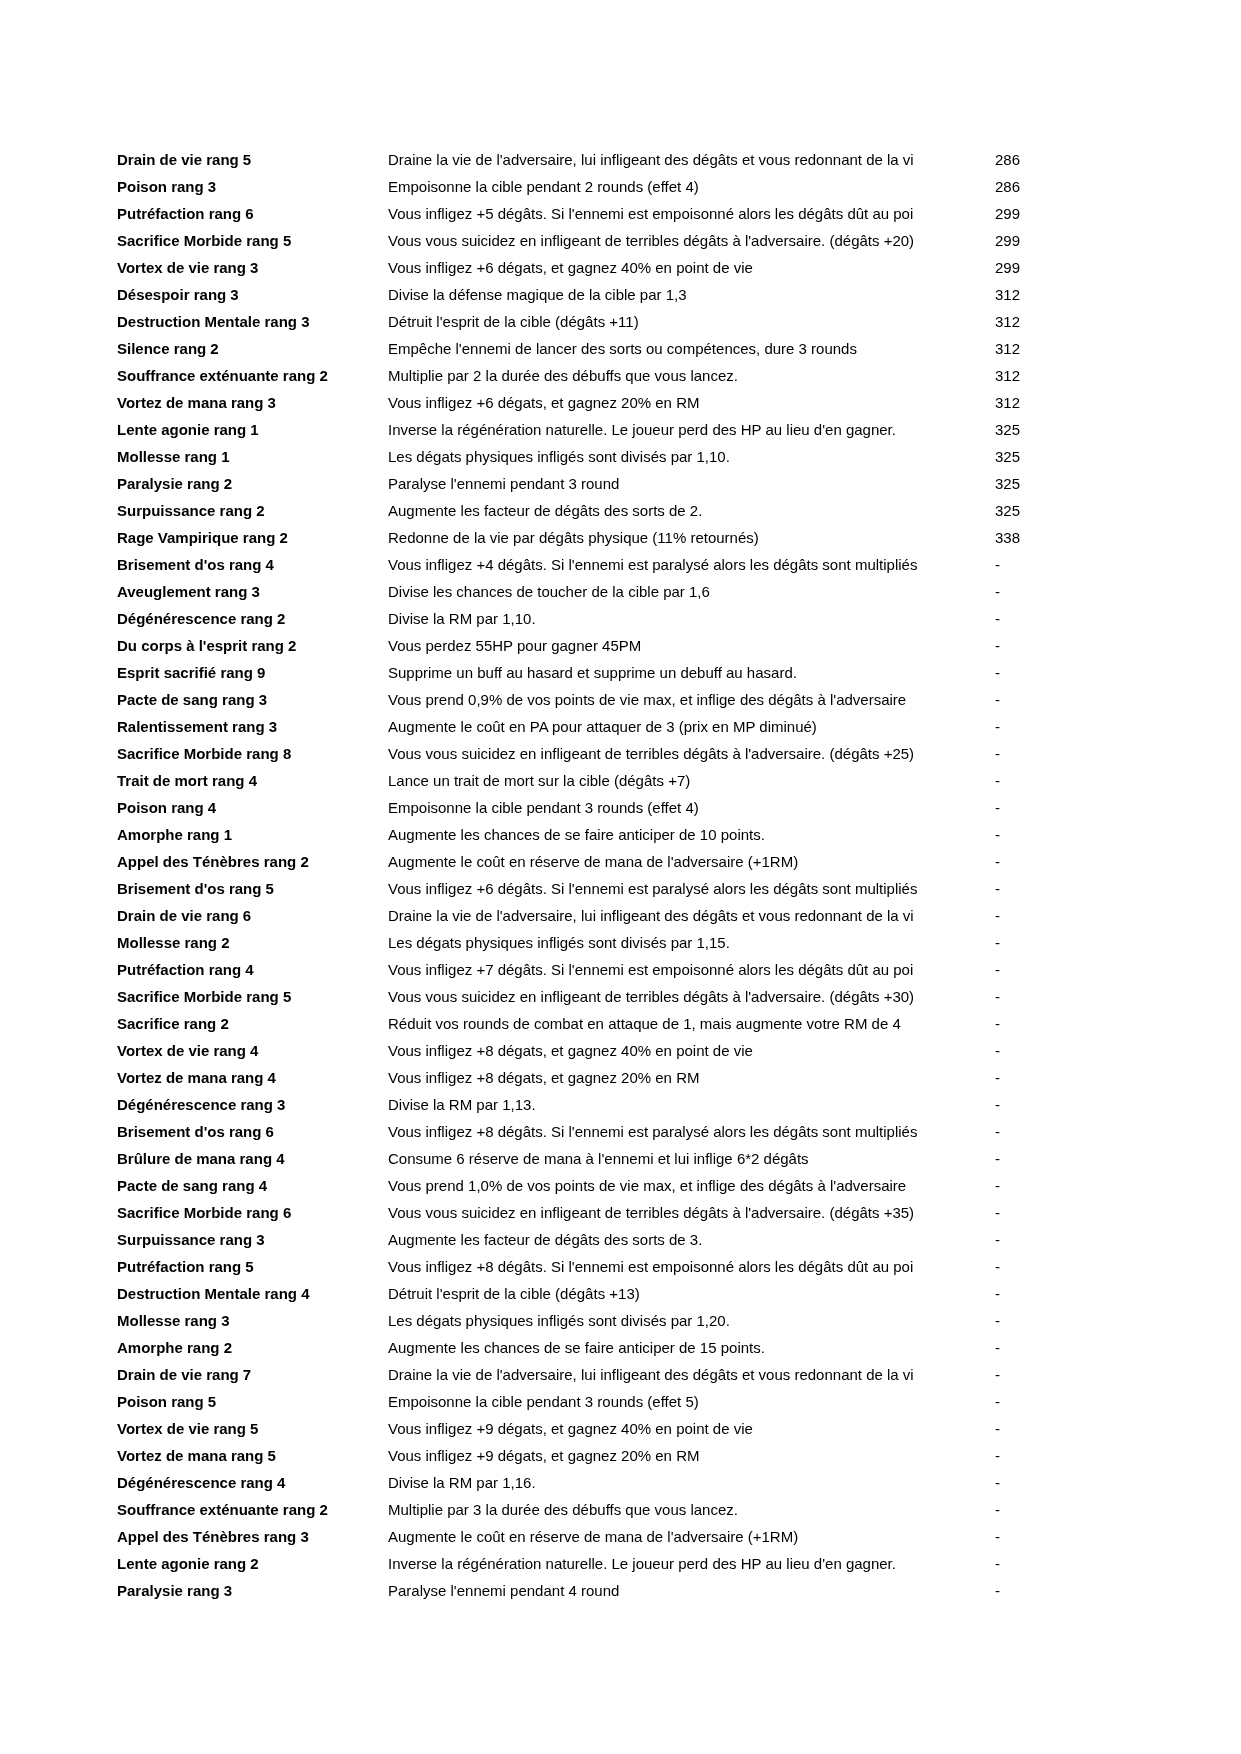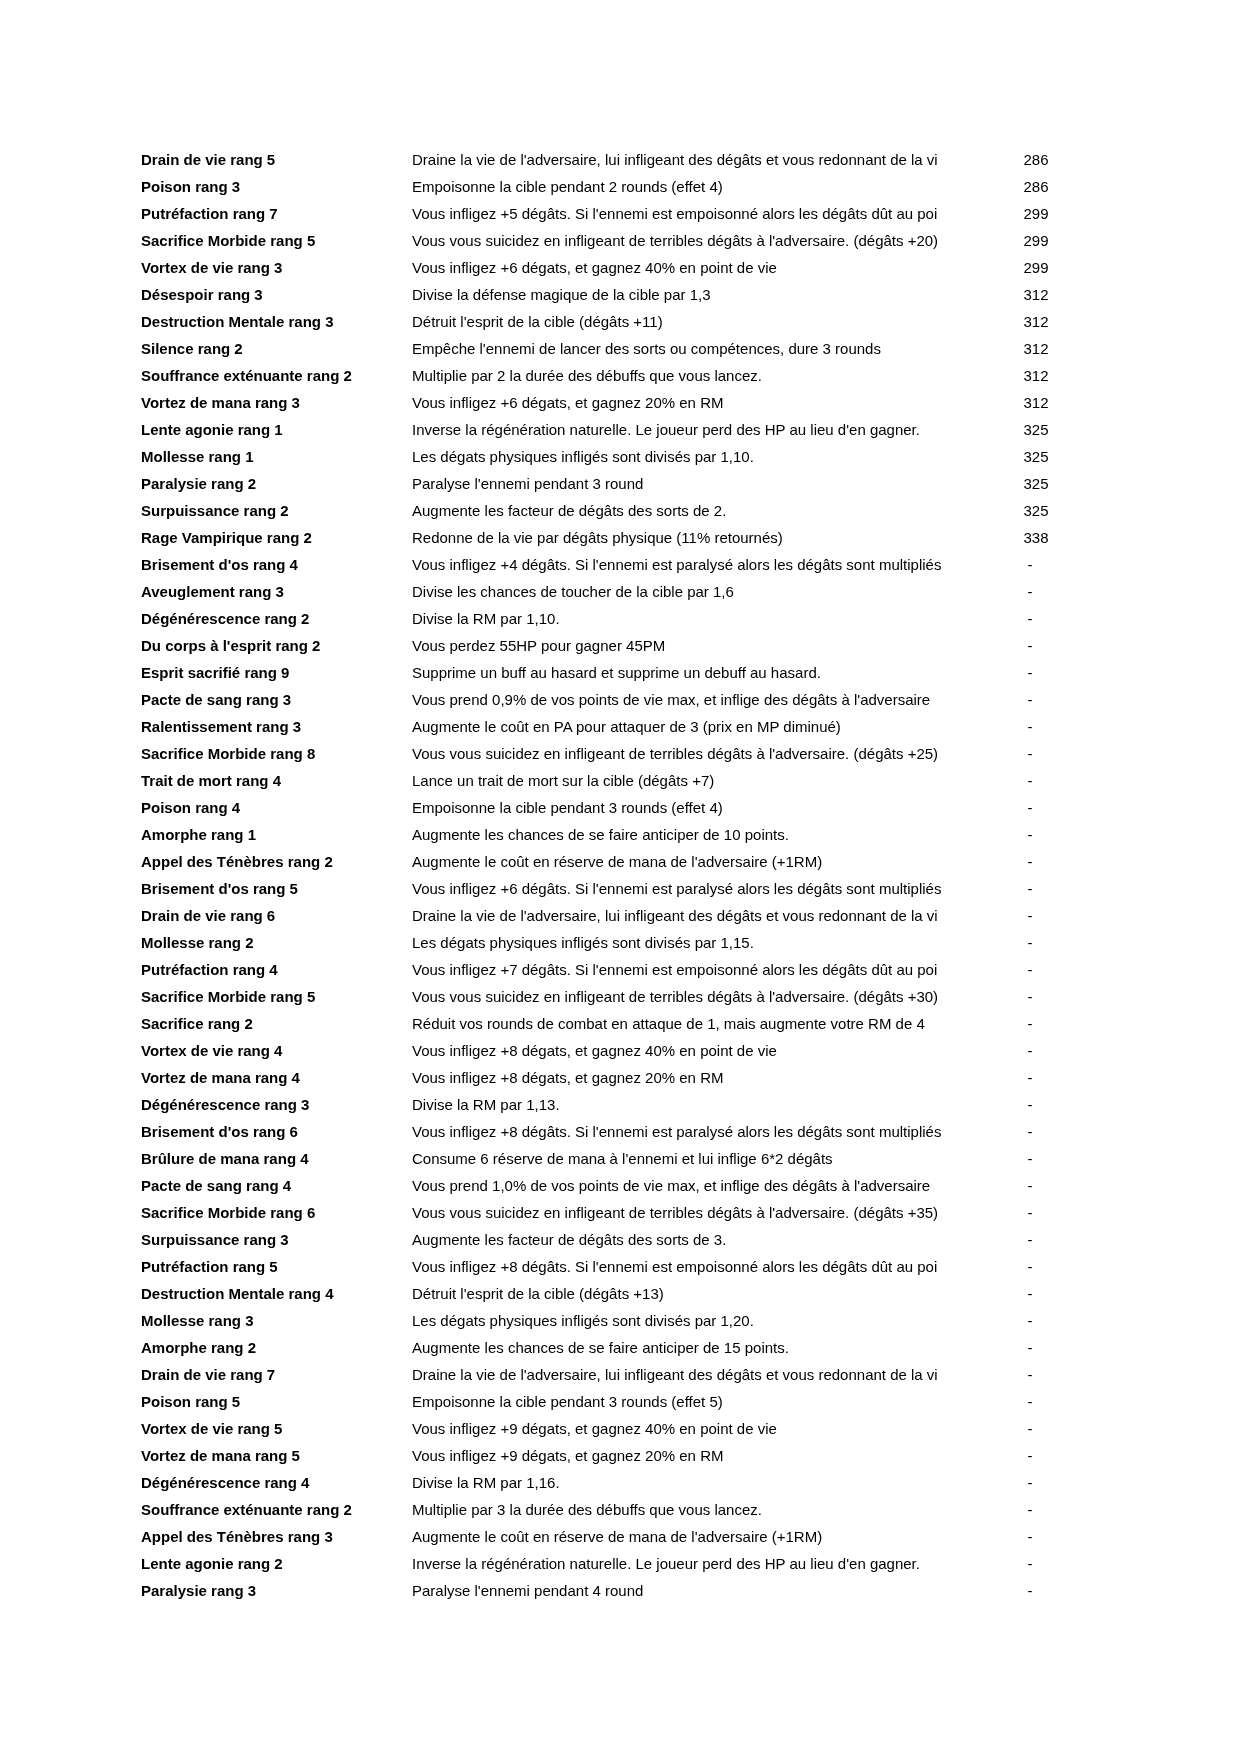--- a/index.html
+++ b/index.html
@@ -13,21 +13,20 @@
     height: 1754px;
     font-family: "Liberation Sans", sans-serif;
     color: #000000;
     overflow: hidden;
   }
   .sheet {
     position: absolute;
     left: 117px;
     top: 146px;
     width: 912px;
-    margin-left: 24px;
   }
   .row {
     display: grid;
     grid-template-columns: 271px 607px 34px;
     height: 27px;
     align-items: center;
   }
   .cell {
     font-size: 15px;
     line-height: 27px;
@@ -35,21 +34,21 @@
     overflow: hidden;
   }
   .cell-name {
     font-weight: bold;
     padding-right: 6px;
   }
   .cell-desc {
     padding-right: 4px;
   }
   .cell-value {
-    text-align: center;
+    text-align: left;
     overflow: visible;
   }
   .cell-value.dash {
     padding-right: 12px;
   }
 </style>
 </head>
 <body>
 
 <div class="sheet" id="skill-table">
@@ -57,21 +56,21 @@
       <div class="cell cell-name">Drain de vie rang 5</div>
       <div class="cell cell-desc">Draine la vie de l'adversaire, lui infligeant des dégâts et vous redonnant de la vi</div>
       <div class="cell cell-value">286</div>
     </div>
     <div class="row">
       <div class="cell cell-name">Poison rang 3</div>
       <div class="cell cell-desc">Empoisonne la cible pendant 2 rounds (effet 4)</div>
       <div class="cell cell-value">286</div>
     </div>
     <div class="row">
-      <div class="cell cell-name">Putréfaction rang 7</div>
+      <div class="cell cell-name">Putréfaction rang 6</div>
       <div class="cell cell-desc">Vous infligez +5 dégâts. Si l'ennemi est empoisonné alors les dégâts dût au poi</div>
       <div class="cell cell-value">299</div>
     </div>
     <div class="row">
       <div class="cell cell-name">Sacrifice Morbide rang 5</div>
       <div class="cell cell-desc">Vous vous suicidez en infligeant de terribles dégâts à l'adversaire. (dégâts +20)</div>
       <div class="cell cell-value">299</div>
     </div>
     <div class="row">
       <div class="cell cell-name">Vortex de vie rang 3</div>

